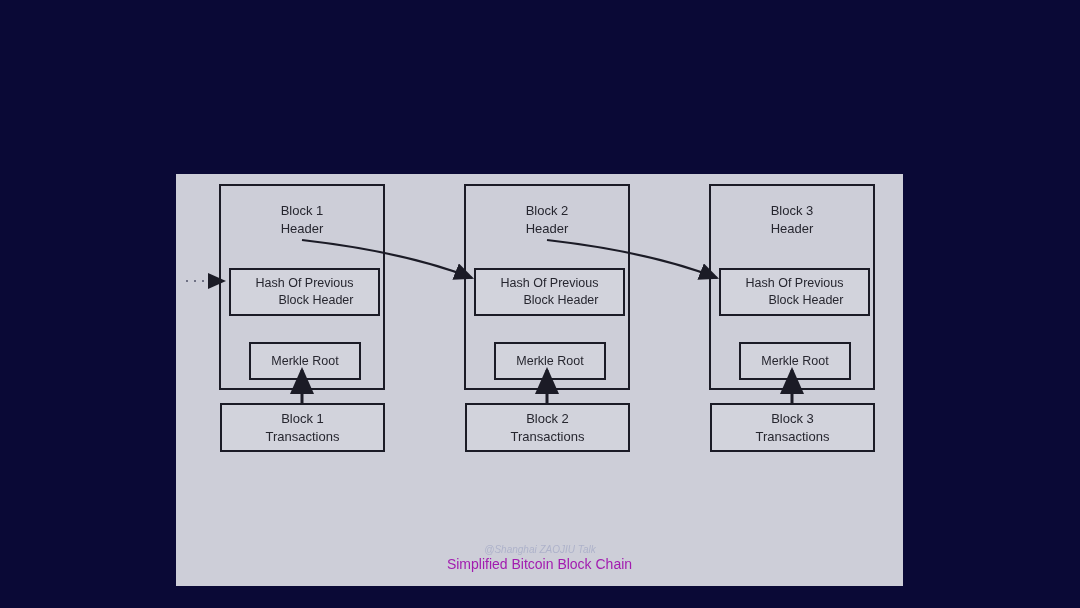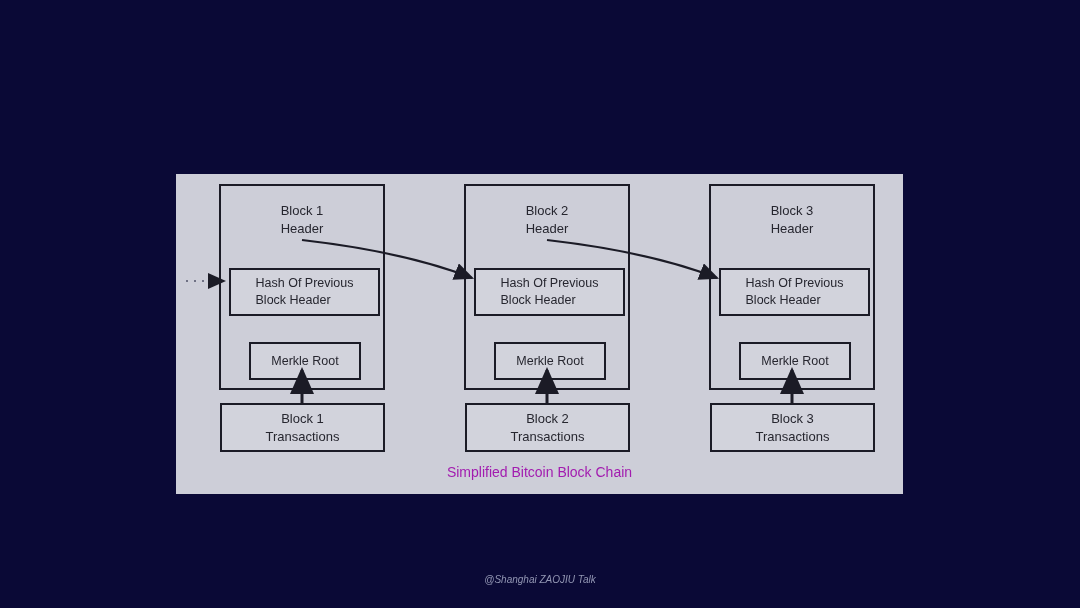--- a/index.html
+++ b/index.html
@@ -28,21 +28,21 @@
     font-size: 38px;
     font-weight: 400;
     letter-spacing: 0.5px;
     font-family: "Liberation Sans", sans-serif;
   }
   .diagram-panel {
     position: absolute;
     left: 176px;
     top: 174px;
     width: 727px;
-    height: 320px;
+    height: 412px;
     background: #cdced8;
   }
   .block-col {
     position: absolute;
     top: 0;
     height: 100%;
   }
   .header-box {
     position: absolute;
     border: 2px solid #1b1b26;
@@ -60,21 +60,21 @@
     font-family: "Liberation Sans", sans-serif;
   }
   .inner-box {
     position: absolute;
     border: 2px solid #1b1b26;
     background: #d2d3dc;
     box-sizing: border-box;
     display: flex;
     align-items: center;
     justify-content: center;
-    text-align: left;
+    text-align: right;
     color: #26262f;
     font-size: 12.5px;
     line-height: 17px;
     font-family: "Liberation Sans", sans-serif;
   }
   .tx-box {
     position: absolute;
     border: 2px solid #1b1b26;
     background: #d2d3dc;
     box-sizing: border-box;
@@ -98,21 +98,21 @@
     font-family: "Liberation Sans", sans-serif;
   }
   .arrow-layer {
     position: absolute;
     inset: 0;
     pointer-events: none;
   }
   .footer-credit {
     position: absolute;
     left: 0;
-    top: 574px;
+    top: 544px;
     width: 100%;
     text-align: center;
     color: #a9aec8;
     font-size: 10px;
     font-family: "Liberation Sans", sans-serif;
     opacity: 0.85;
     font-style: italic;
   }
 </style>
 </head>

